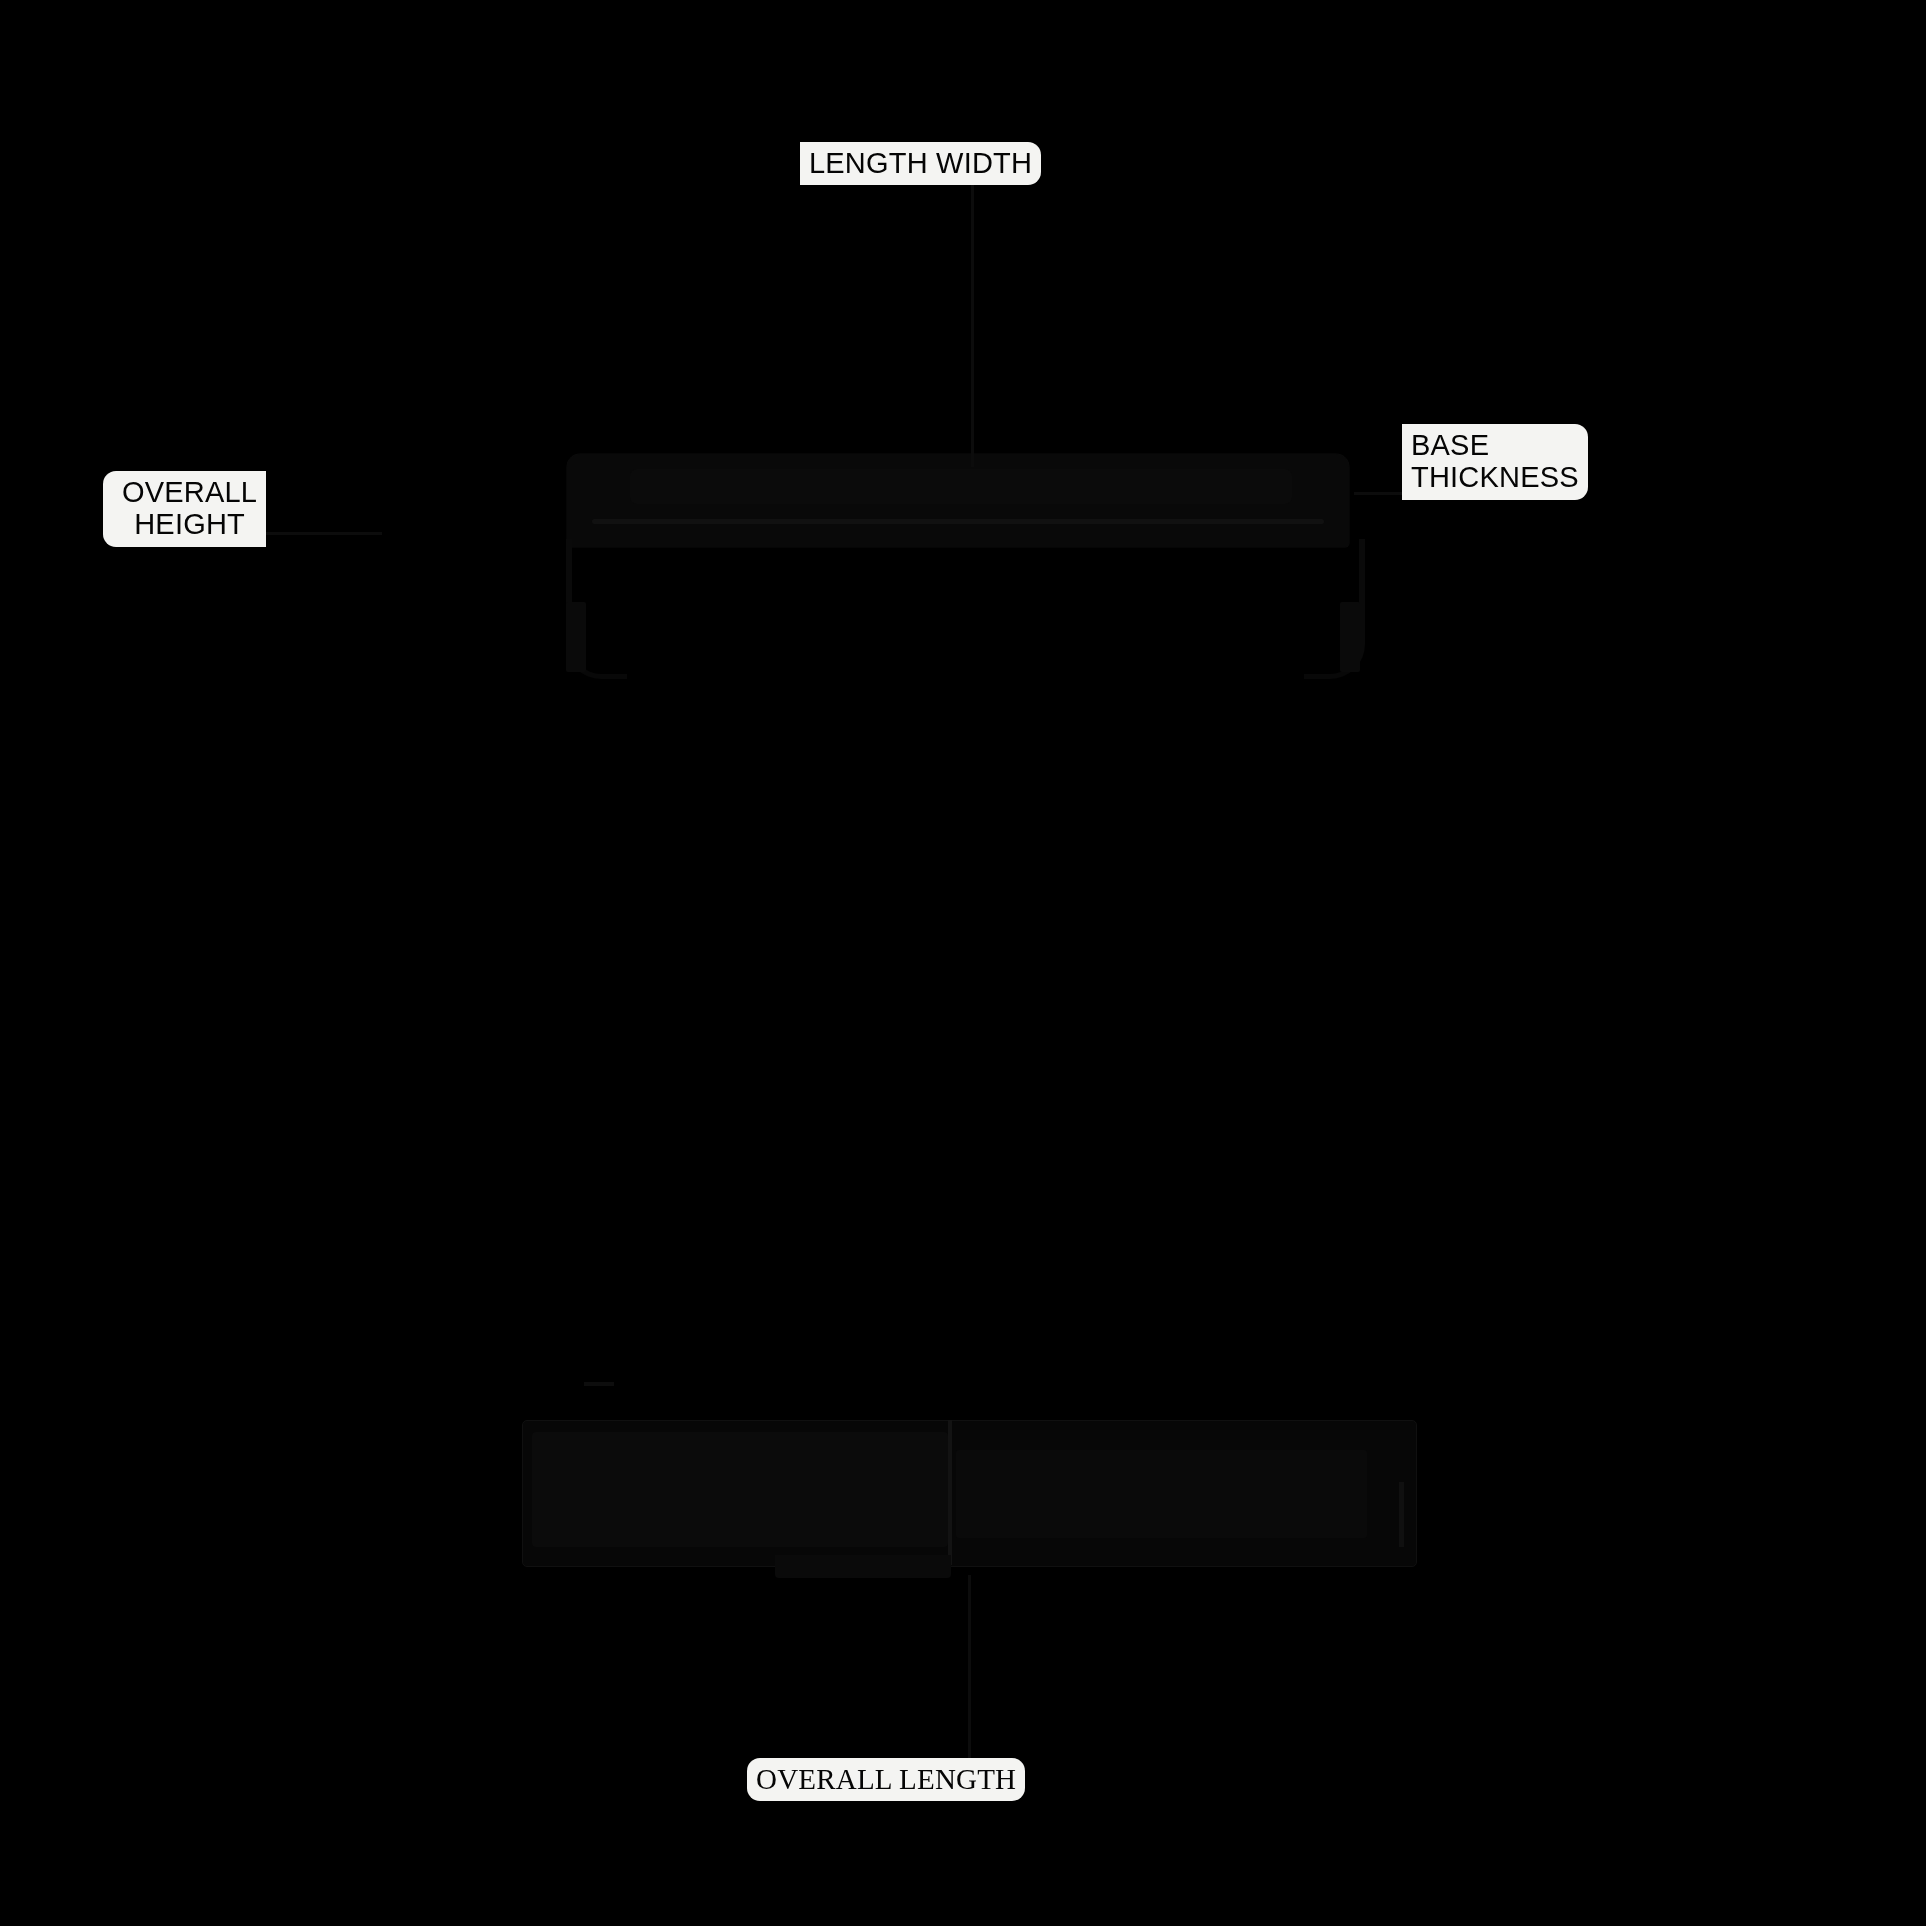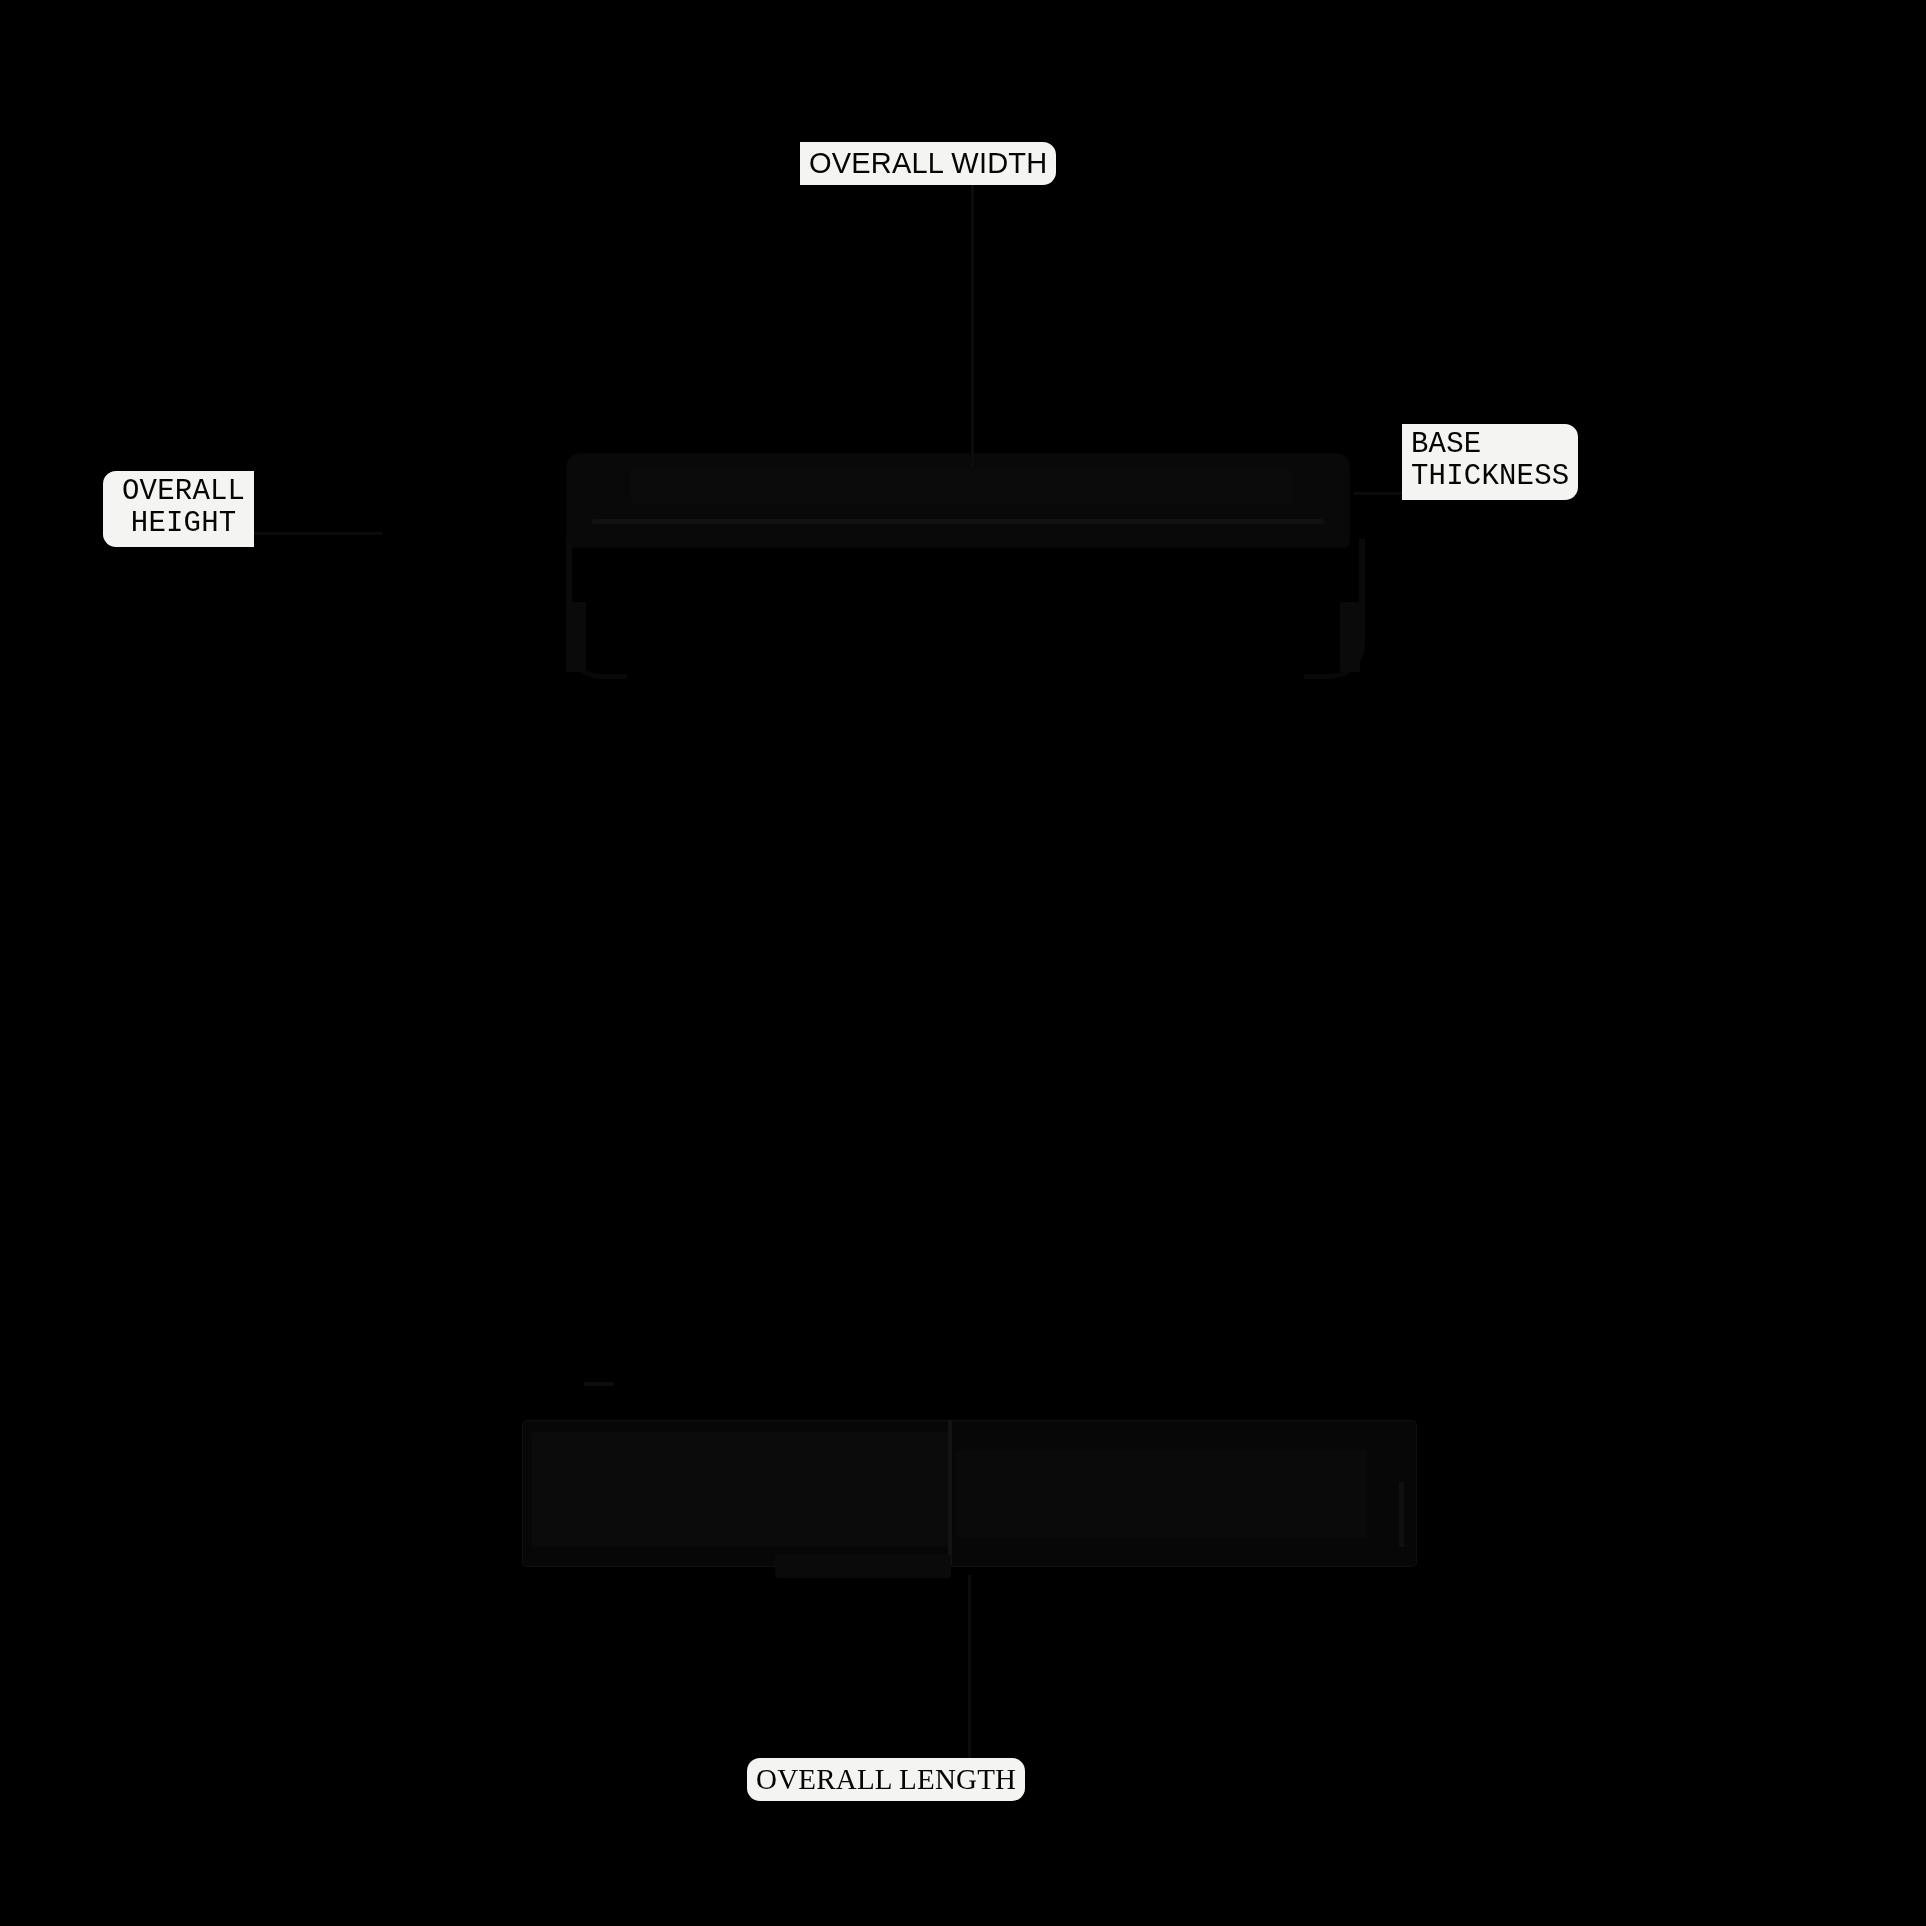--- a/index.html
+++ b/index.html
@@ -164,21 +164,21 @@
     font-size: 29px;
     line-height: 1.12;
     letter-spacing: 0.2px;
     padding: 5px 9px 6px 9px;
     white-space: pre;
     font-family: "Liberation Sans", sans-serif;
   }
   .callout.r-left  { border-top-left-radius: 13px; border-bottom-left-radius: 13px; padding-left: 19px; }
   .callout.r-right { border-top-right-radius: 13px; border-bottom-right-radius: 13px; }
   .callout.r-both  { border-radius: 13px; font-family: Liberation Serif, serif; }
-  .callout.two-line { text-align: left; font-family: Liberation Mono, monospace; }
+  .callout.two-line { text-align: left; }
 
   #callout-overall-width {
     left: 800px;
     top: 142px;
   }
   #callout-overall-height {
     left: 103px;
     top: 471px;
     text-align: center;
   }
@@ -211,21 +211,21 @@
   <div class="art plan-divider"></div>
   <div class="art plan-notch"></div>
   <div class="art plan-tick-left"></div>
   <div class="art plan-tick-right"></div>
 
   <div class="lead lead-width"></div>
   <div class="lead lead-height"></div>
   <div class="lead lead-base"></div>
   <div class="lead lead-length"></div>
 
-  <div class="callout r-right" id="callout-overall-width">OVERALL WIDTH</div>
+  <div class="callout r-right" id="callout-overall-width">LENGTH WIDTH</div>
 
   <div class="callout r-left two-line" id="callout-overall-height">OVERALL
 HEIGHT</div>
 
   <div class="callout r-right two-line" id="callout-base-thickness">BASE
 THICKNESS</div>
 
   <div class="callout r-both" id="callout-overall-length">OVERALL LENGTH</div>
 
 </div>

